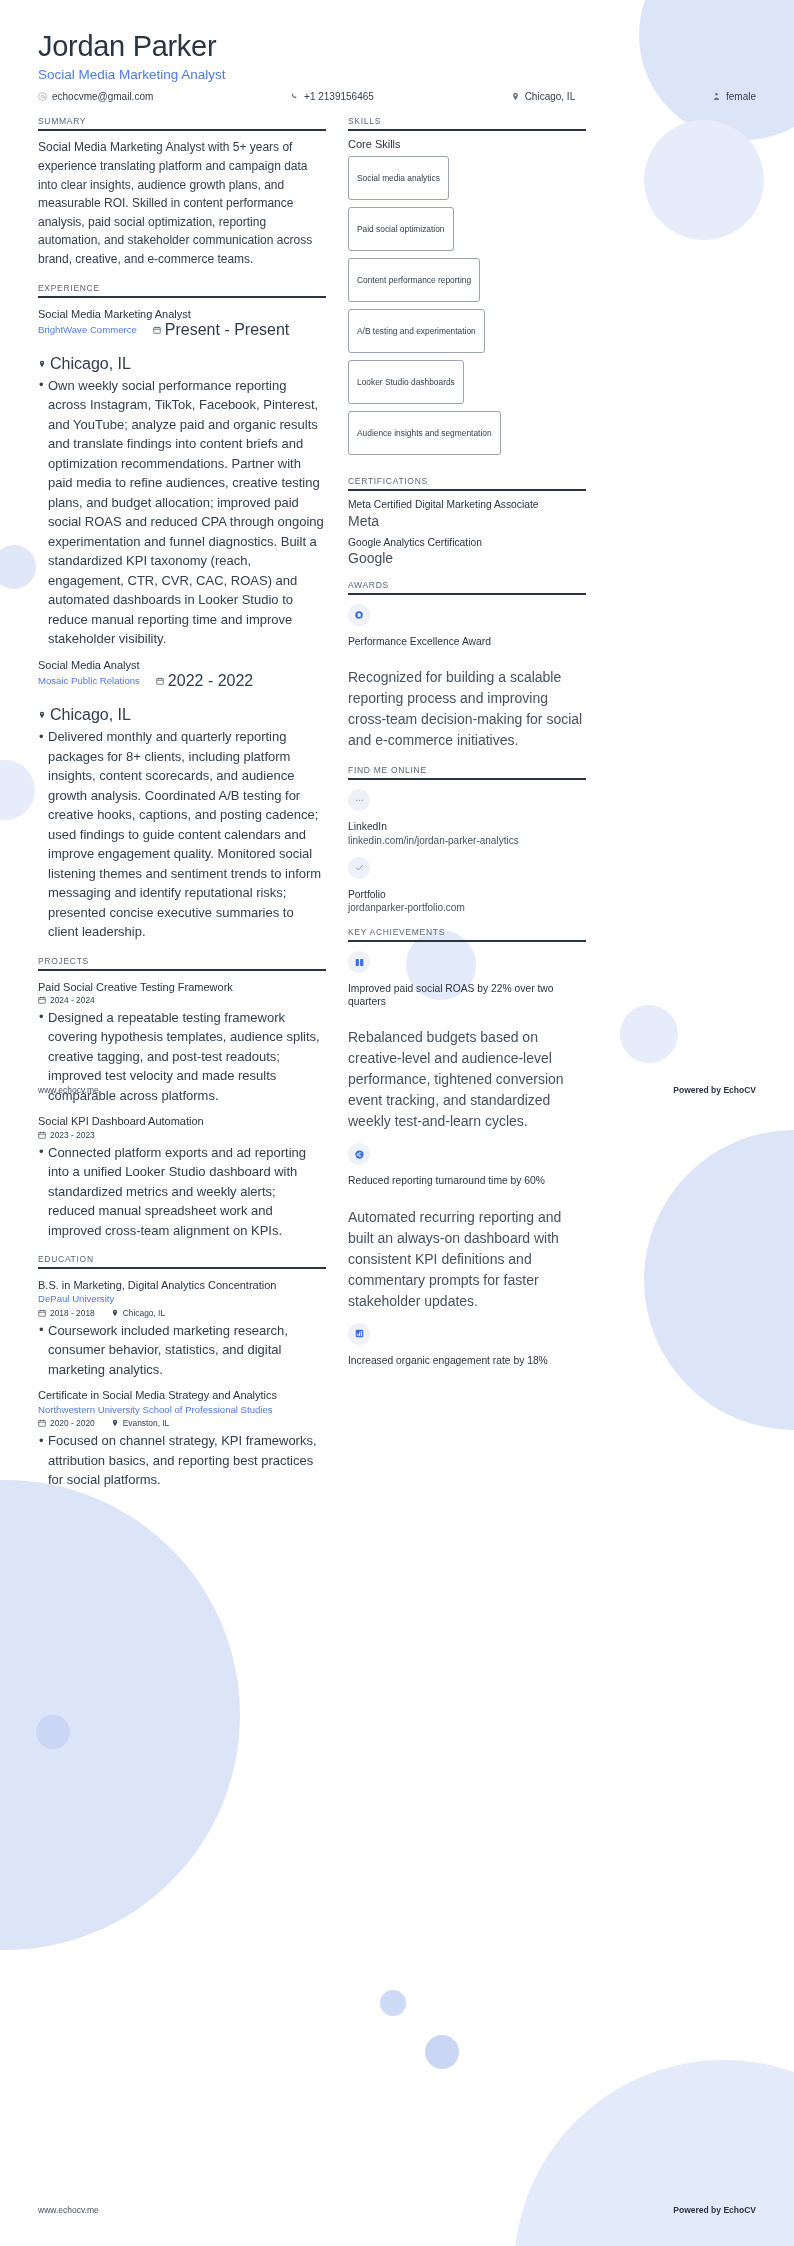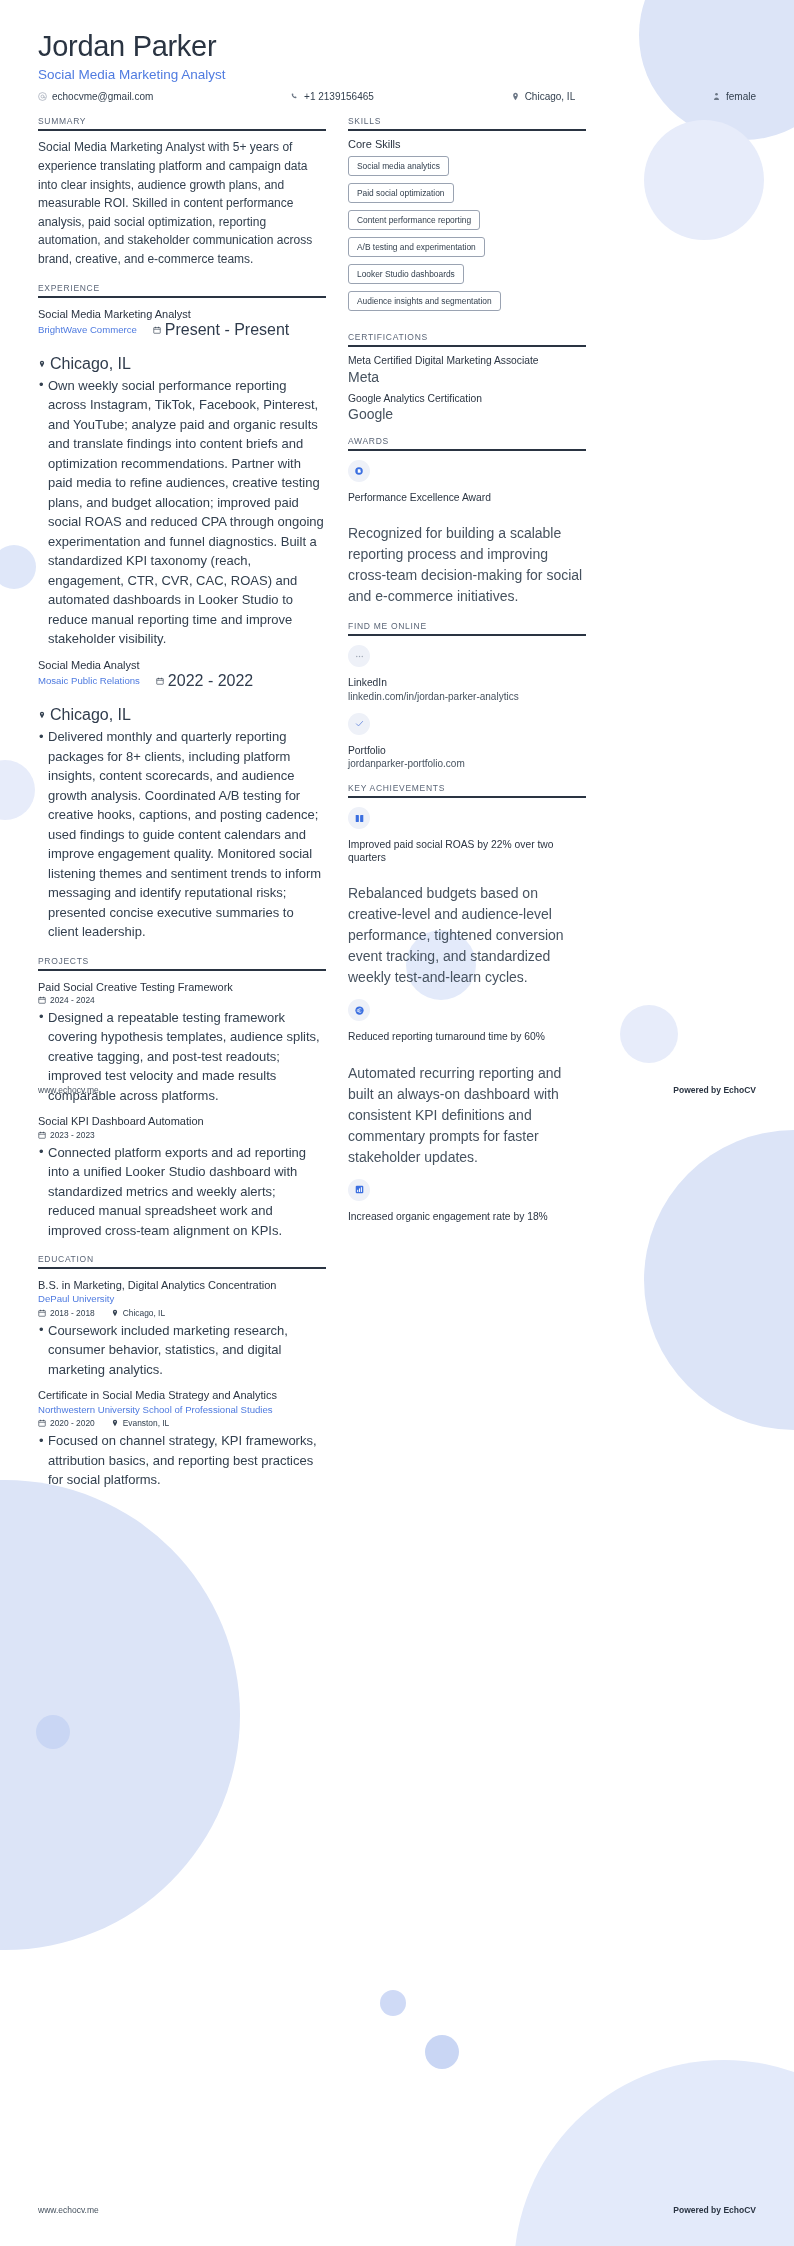--- a/index.html
+++ b/index.html
@@ -78,21 +78,21 @@
     line-height: 1.5; color: #33404f; margin-bottom: 2px;
   }
   ul.bullets li:before {
     content: "•"; position: absolute; left: 1px; top: -0.5px; color:#33404f;
   }
 
   
   .skills-group-title { font-size: 11px; color: #2a3442; margin-bottom: 6px; }
   .chip {
     display: inline-block; border: 1px solid #9aa3b2; border-radius: 3px;
-    padding: 4px 8px; font-size: 8.4px; color: #33404f; margin-bottom: 7px;
+    padding: 16px 8px; font-size: 8.4px; color: #33404f; margin-bottom: 7px;
     background: #fff;
   }
   .chip-wrap { display: flex; flex-direction: column; align-items: flex-start; }
 
   
   .cert { margin-bottom: 7px; }
   .cert-name { font-size: 10.3px; color: #2a3442; line-height:1.3; }
   .cert-issuer { font-size: 14px; color: #4a5costume; color:#46525f; margin-top:1px;}
 
   

